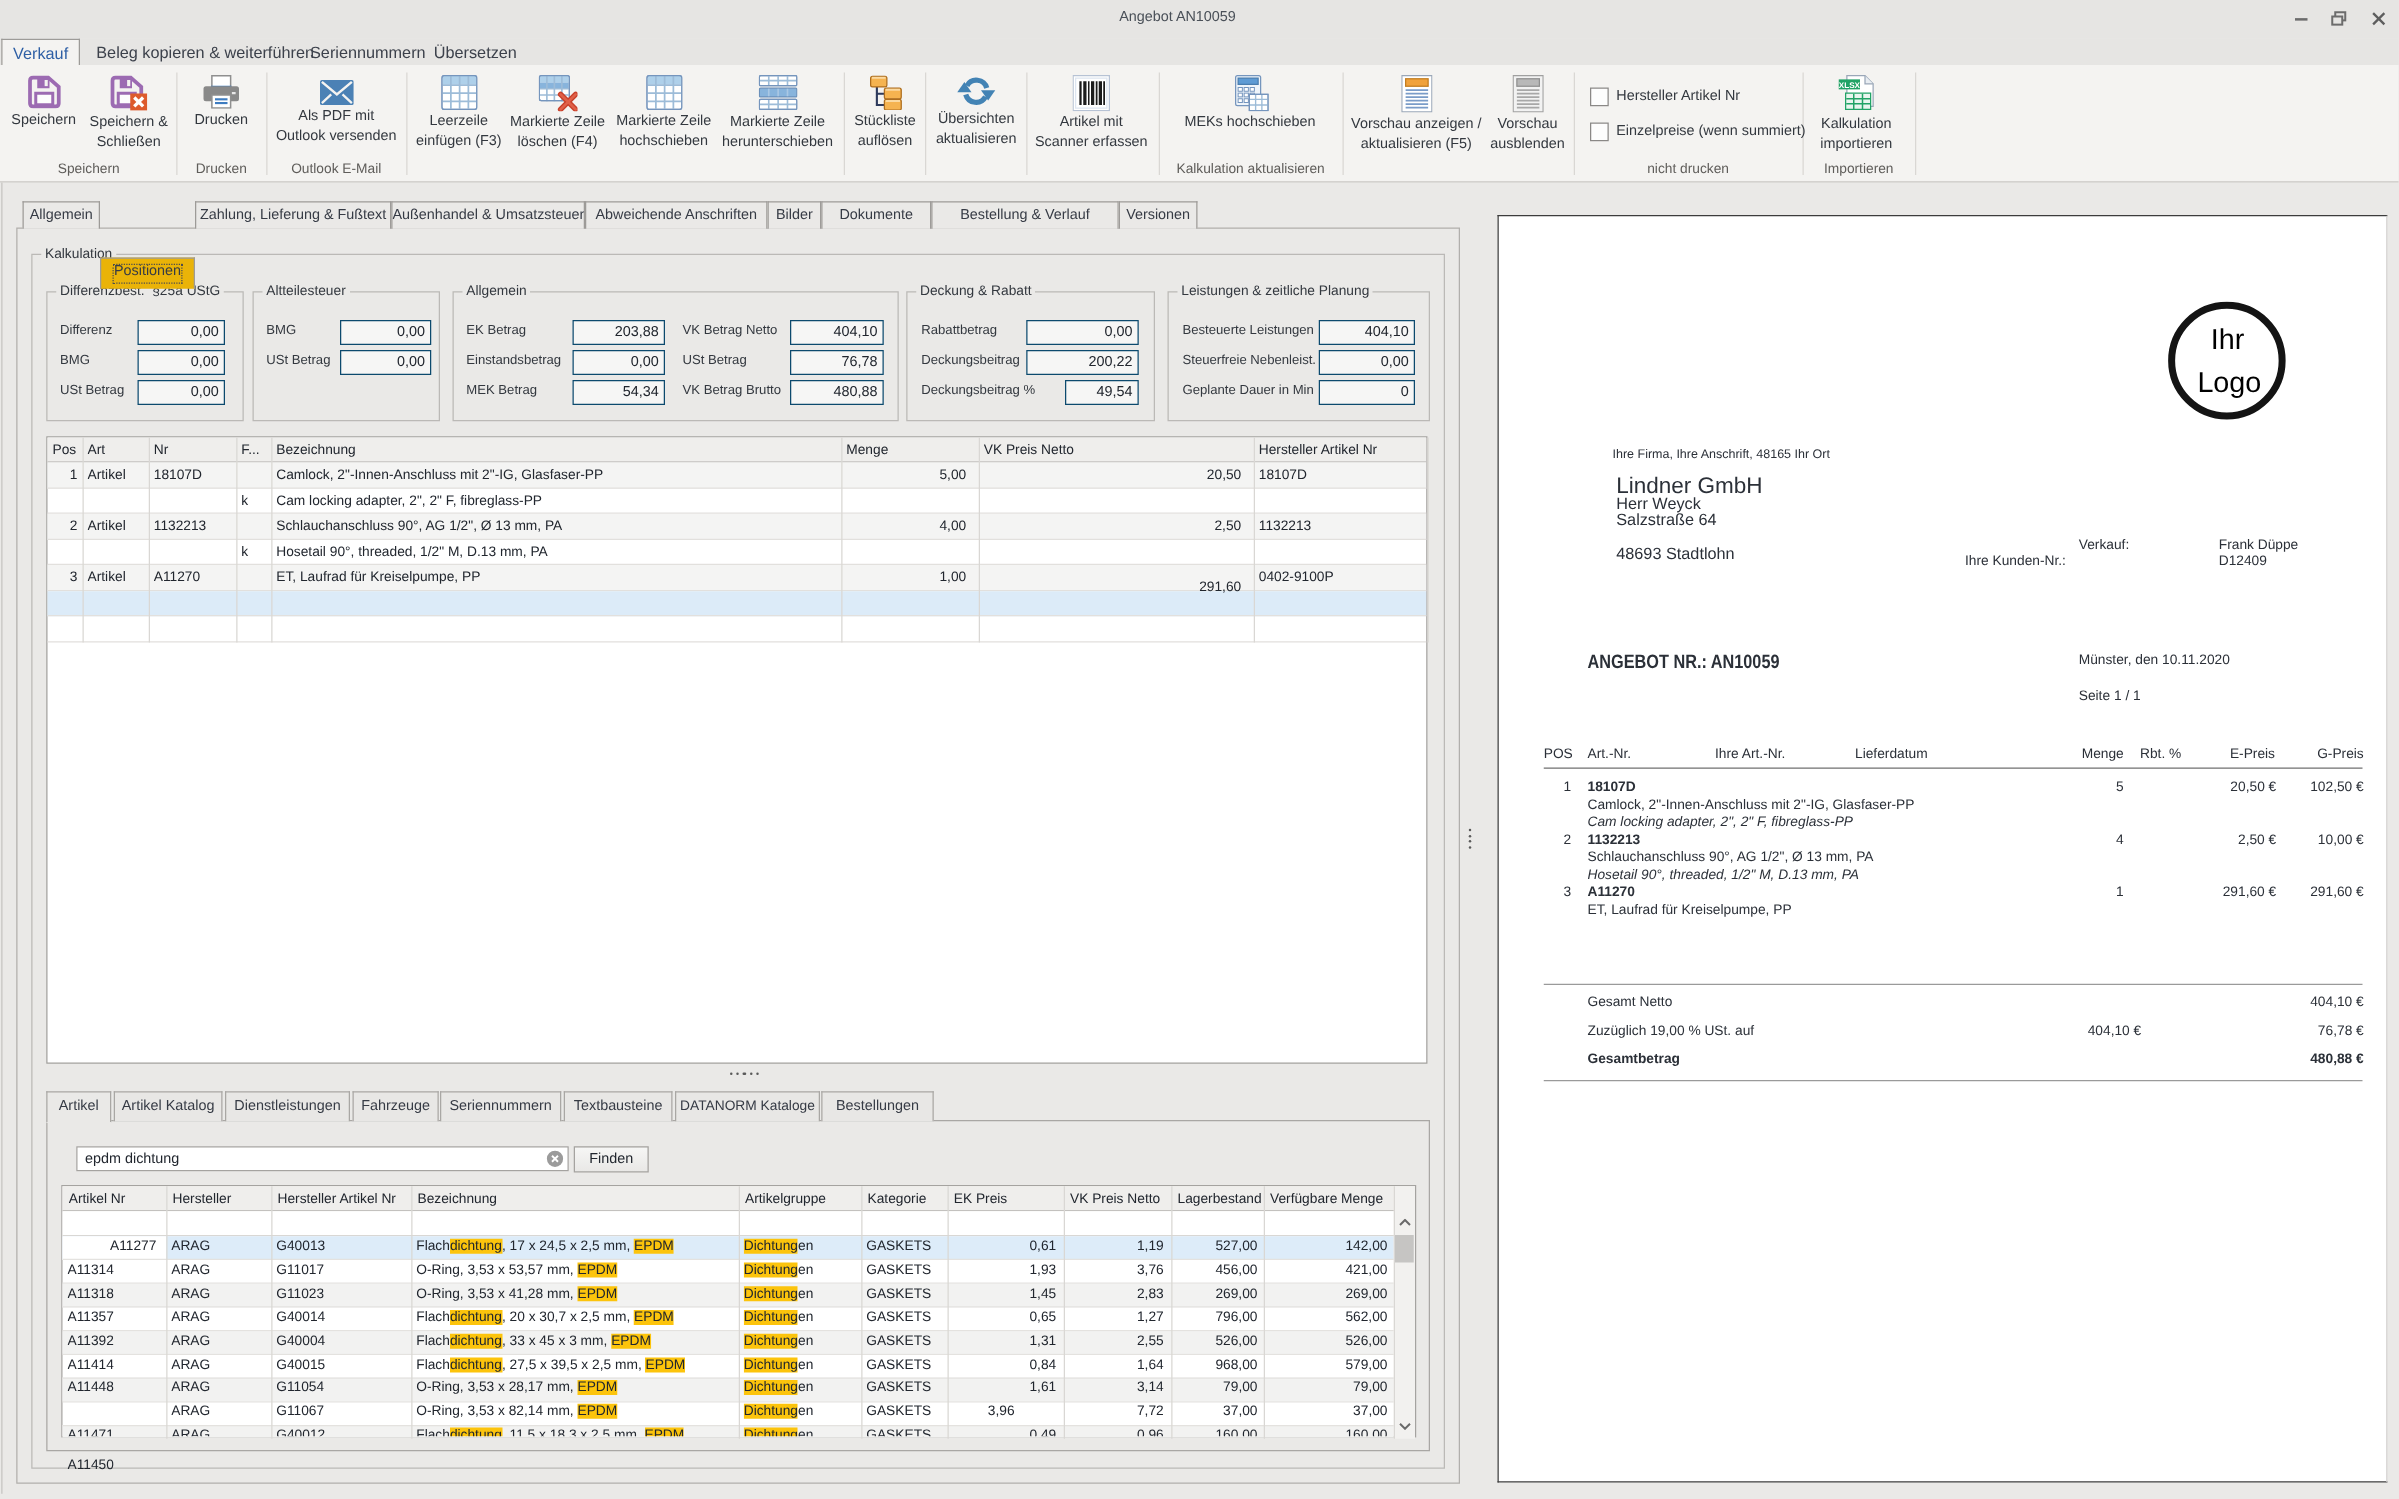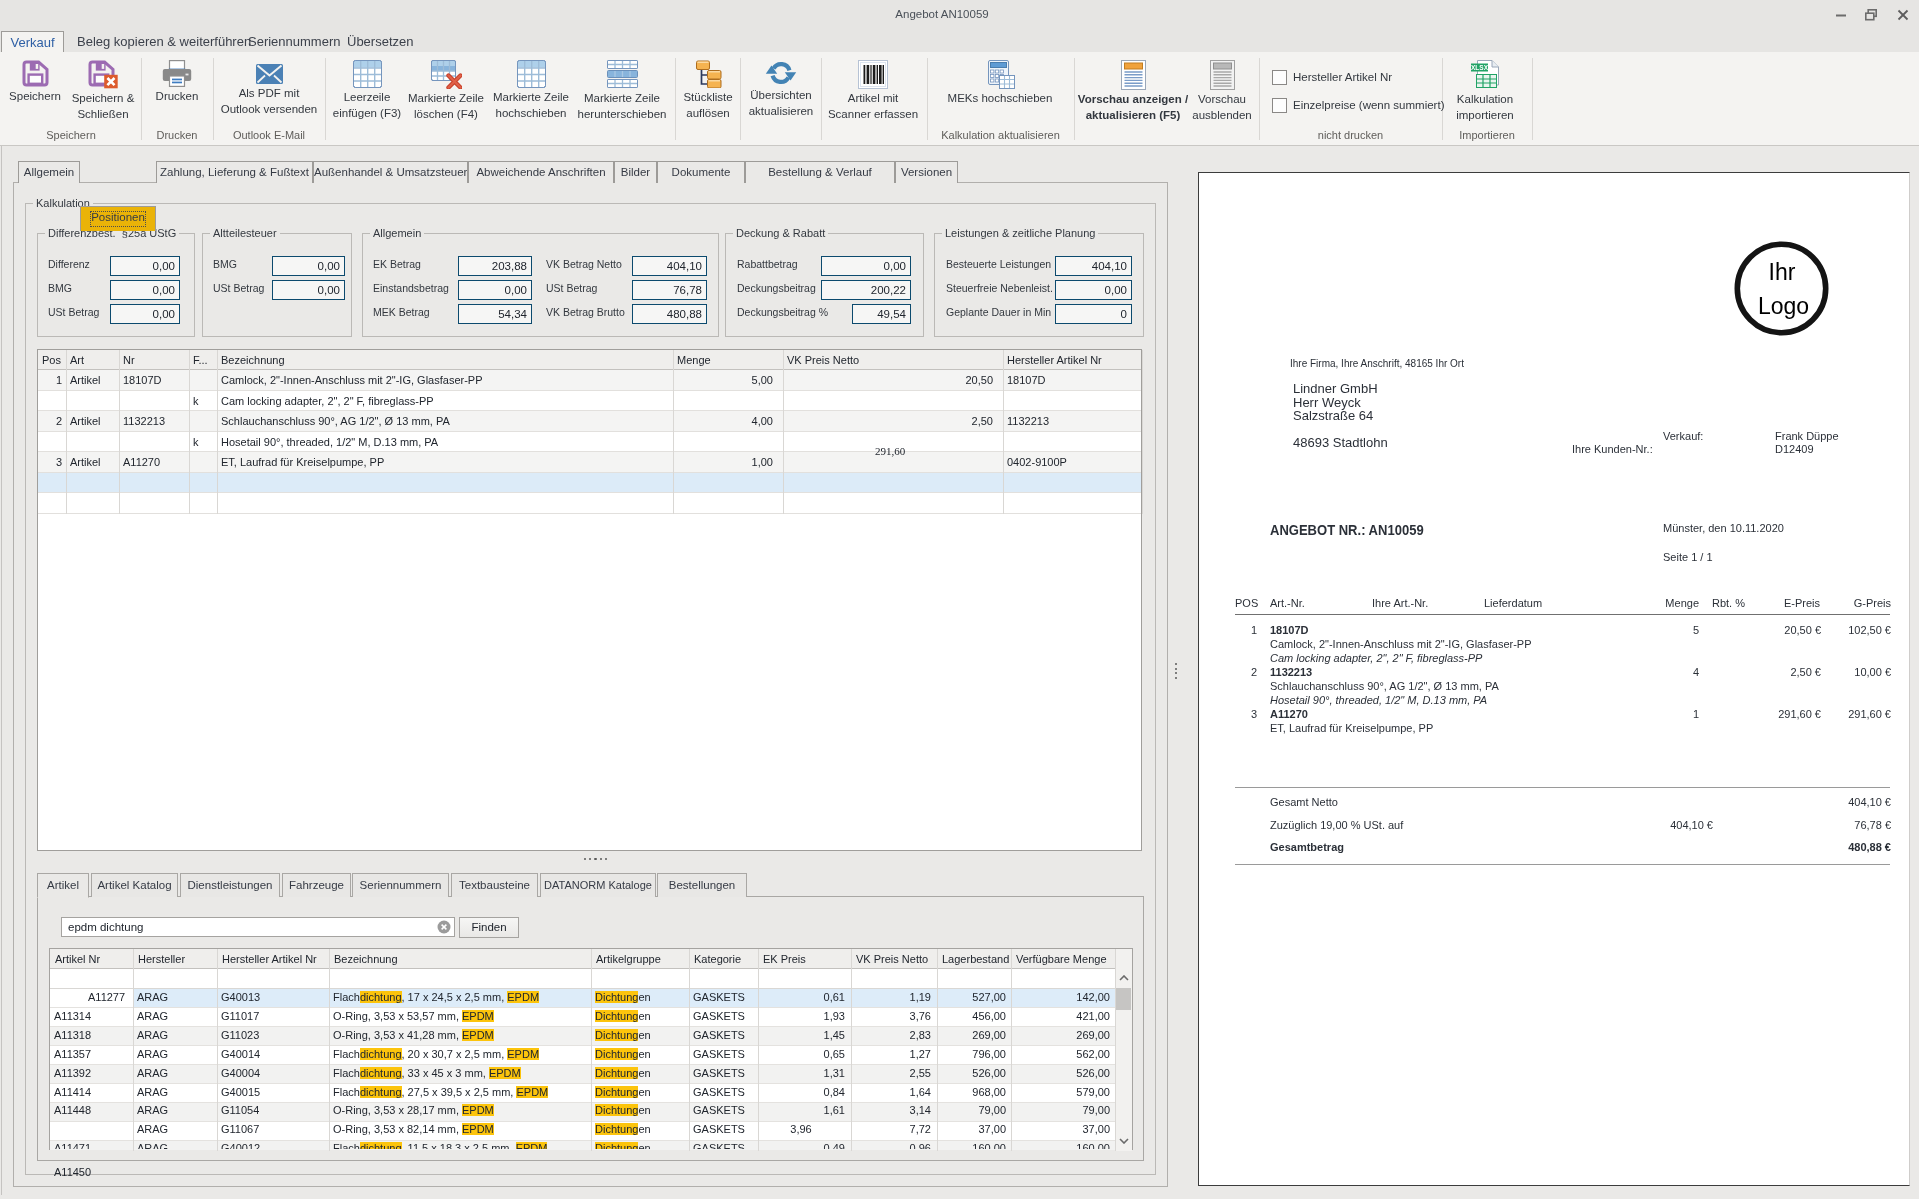--- a/index.html
+++ b/index.html
@@ -228,21 +228,21 @@
           <rect x="15.1" y="14.5" width="3.4" height="3"></rect>
           <rect x="5.5" y="19" width="3.4" height="3"></rect>
           <rect x="10.3" y="19" width="3.4" height="3"></rect>
         </g>
         <rect x="14.5" y="15.5" width="15" height="13" fill="#fff" stroke="#7595bd"></rect>
         <path d="M19.5 16 V28 M24.5 16 V28 M15 19.5 H29 M15 24 H29" stroke="#9dbcd8" stroke-width="1.1"></path>
         <rect x="14.5" y="15.5" width="15" height="13" fill="none" stroke="#7595bd"></rect>
       </svg>
     <span class="rlb">MEKs hochschieben</span>
   </div>
-  <div class="rbtn" style="left:1077px; top:52px; width:112px;font-weight:bold;">
+  <div class="rbtn" style="left:1077px; top:52px; width:112px;">
     <svg class="ric" width="25" height="30" viewBox="0 0 25 30">
         <rect x="0.5" y="0.5" width="24" height="29" fill="#fff" stroke="#9aa7b8"></rect>
         <rect x="3.5" y="3" width="18" height="6" fill="#f0a23c" stroke="#c27d20"></rect>
         <g stroke="#7a9cc8" stroke-width="1.4">
           <path d="M3.5 12 h18 M3.5 14.8 h18 M3.5 17.6 h18 M3.5 20.4 h18 M3.5 23.2 h18 M3.5 26 h18"></path>
         </g>
       </svg>
     <span class="rlb">Vorschau anzeigen /<br>aktualisieren (F5)</span>
   </div>
   <div class="rbtn" style="left:1181px; top:52px; width:82px;">
@@ -393,21 +393,21 @@
     <div class="gc" style="left:969px; top:61px; width:132px;">1132213</div>
 
     <div class="gc" style="left:155px; top:81.5px; width:22px;">k</div>
     <div class="gc" style="left:183px; top:81.5px; width:450px;">Hosetail 90°, threaded, 1/2" M, D.13 mm, PA</div>
 
     <div class="gc" style="left:0; top:102px; width:24px; text-align:right;">3</div>
     <div class="gc" style="left:32px; top:102px; width:46px;">Artikel</div>
     <div class="gc" style="left:85px; top:102px; width:64px;">A11270</div>
     <div class="gc" style="left:183px; top:102px; width:450px;">ET, Laufrad für Kreiselpumpe, PP</div>
     <div class="gc" style="left:639px; top:102px; width:96px; text-align:right;">1,00</div>
-    <div class="gc" style="left:749px; top:91px; width:206px; text-align:center;font-family:Liberation Serif, serif;">291,60</div>
+    <div class="gc" style="left:749px; top:110px; width:206px; text-align:right;">291,60</div>
     <div class="gc" style="left:969px; top:102px; width:132px;">0402-9100P</div>
   </div>
 
   <div class="abs" style="left:584px; top:858px; width:26px; height:3px; display:flex; gap:3px;">
     <i style="width:2.2px;height:2.2px;background:#5a5a5a;border-radius:50%"></i>
       <i style="width:2.2px;height:2.2px;background:#5a5a5a;border-radius:50%"></i>
       <i style="width:2.2px;height:2.2px;background:#5a5a5a;border-radius:50%"></i>
       <i style="width:2.2px;height:2.2px;background:#5a5a5a;border-radius:50%"></i>
       <i style="width:2.2px;height:2.2px;background:#5a5a5a;border-radius:50%"></i>
   </div>
@@ -577,21 +577,21 @@
 </div>
 
 <div class="abs" id="page"></div>
 <div id="doccontent">
   <svg class="abs" style="left:1734px; top:241px;" width="95" height="95" viewBox="0 0 95 95">
       <circle cx="47.5" cy="47.5" r="44.2" fill="none" stroke="#141414" stroke-width="5.6"></circle>
       <text x="48" y="38.5" font-size="23" fill="#000" text-anchor="middle" font-family="Liberation Sans">Ihr</text>
       <text x="49.5" y="72.5" font-size="23" fill="#000" text-anchor="middle" font-family="Liberation Sans">Logo</text>
     </svg>
   <div class="doc" style="left:1290px; top:357px; font-size:10px;">Ihre Firma, Ihre Anschrift, 48165 Ihr Ort</div>
-  <div class="doc" style="left:1293px; top:382px; font-size:13px;">Lindner GmbH</div>
+  <div class="doc" style="left:1293px; top:382px; font-size:18px;">Lindner GmbH</div>
   <div class="doc" style="left:1293px; top:395.5px; font-size:13px;">Herr Weyck</div>
   <div class="doc" style="left:1293px; top:409px; font-size:13px;">Salzstraße 64</div>
   <div class="doc" style="left:1293px; top:436px; font-size:13px;">48693 Stadtlohn</div>
   <div class="doc" style="left:1663px; top:430px;">Verkauf:</div>
   <div class="doc" style="left:1775px; top:430px;">Frank Düppe</div>
   <div class="doc" style="left:1572px; top:443px;">Ihre Kunden-Nr.:</div>
   <div class="doc" style="left:1775px; top:443px;">D12409</div>
   <div class="doc" style="left:1270px; top:523px; font-size:15.5px; font-weight:bold; transform:scaleX(0.84); transform-origin:0 0;">ANGEBOT NR.: AN10059</div>
   <div class="doc" style="left:1663px; top:522px;">Münster, den 10.11.2020</div>
   <div class="doc" style="left:1663px; top:551px;">Seite 1 / 1</div>

